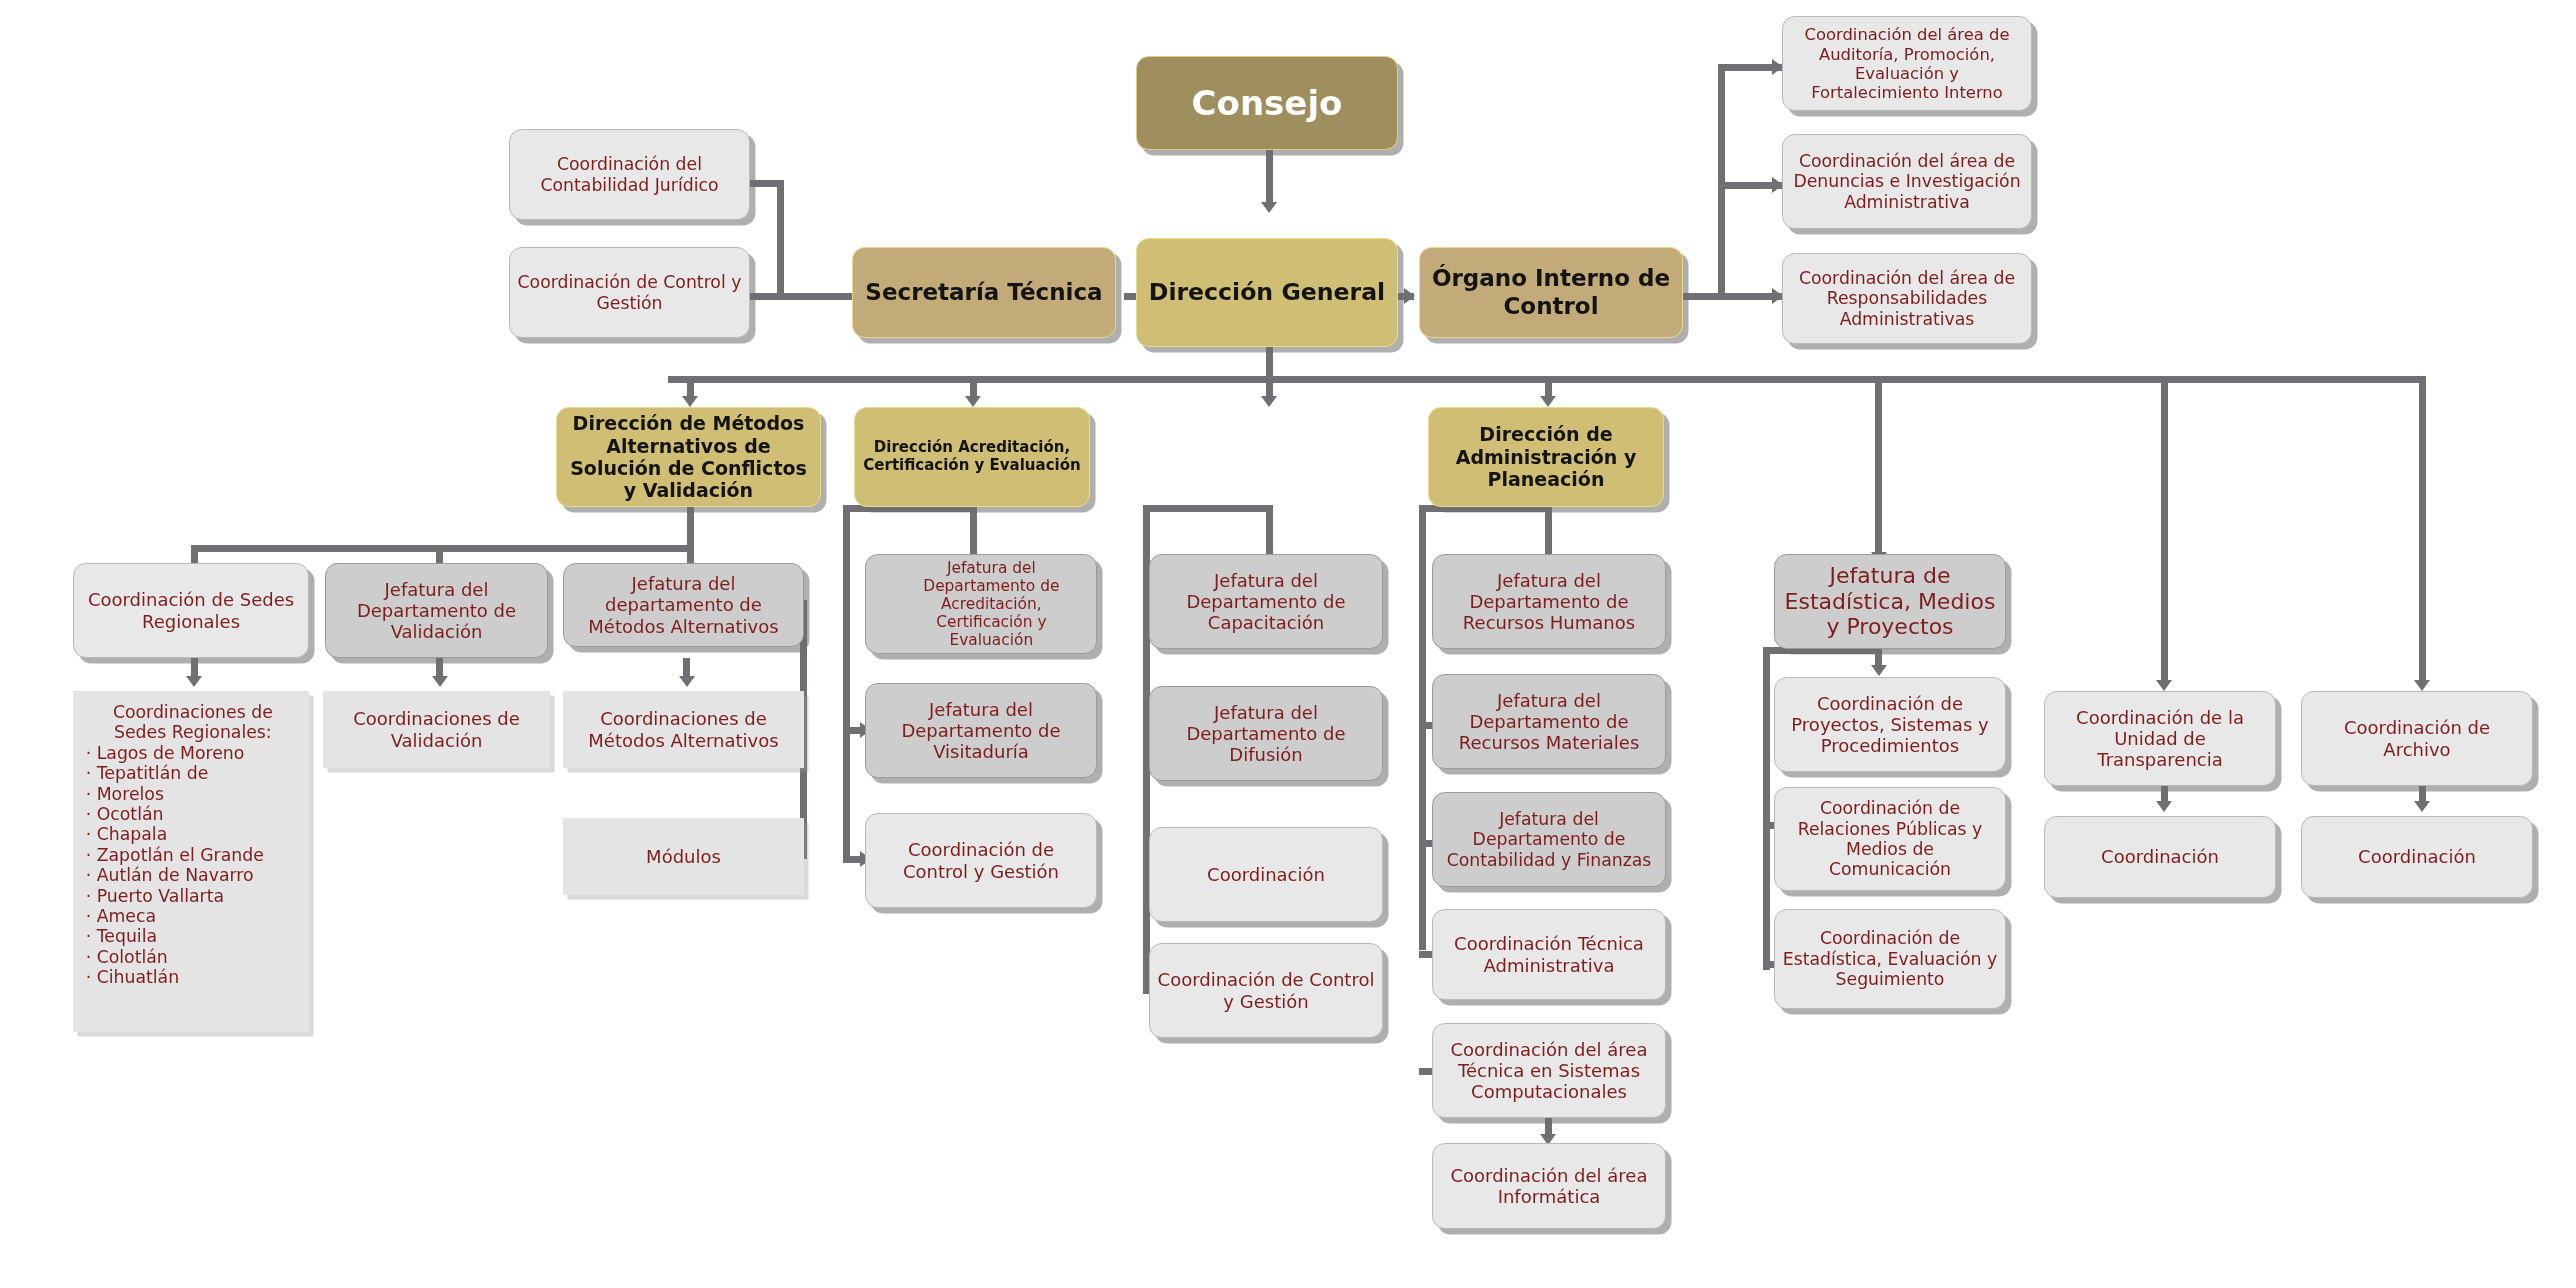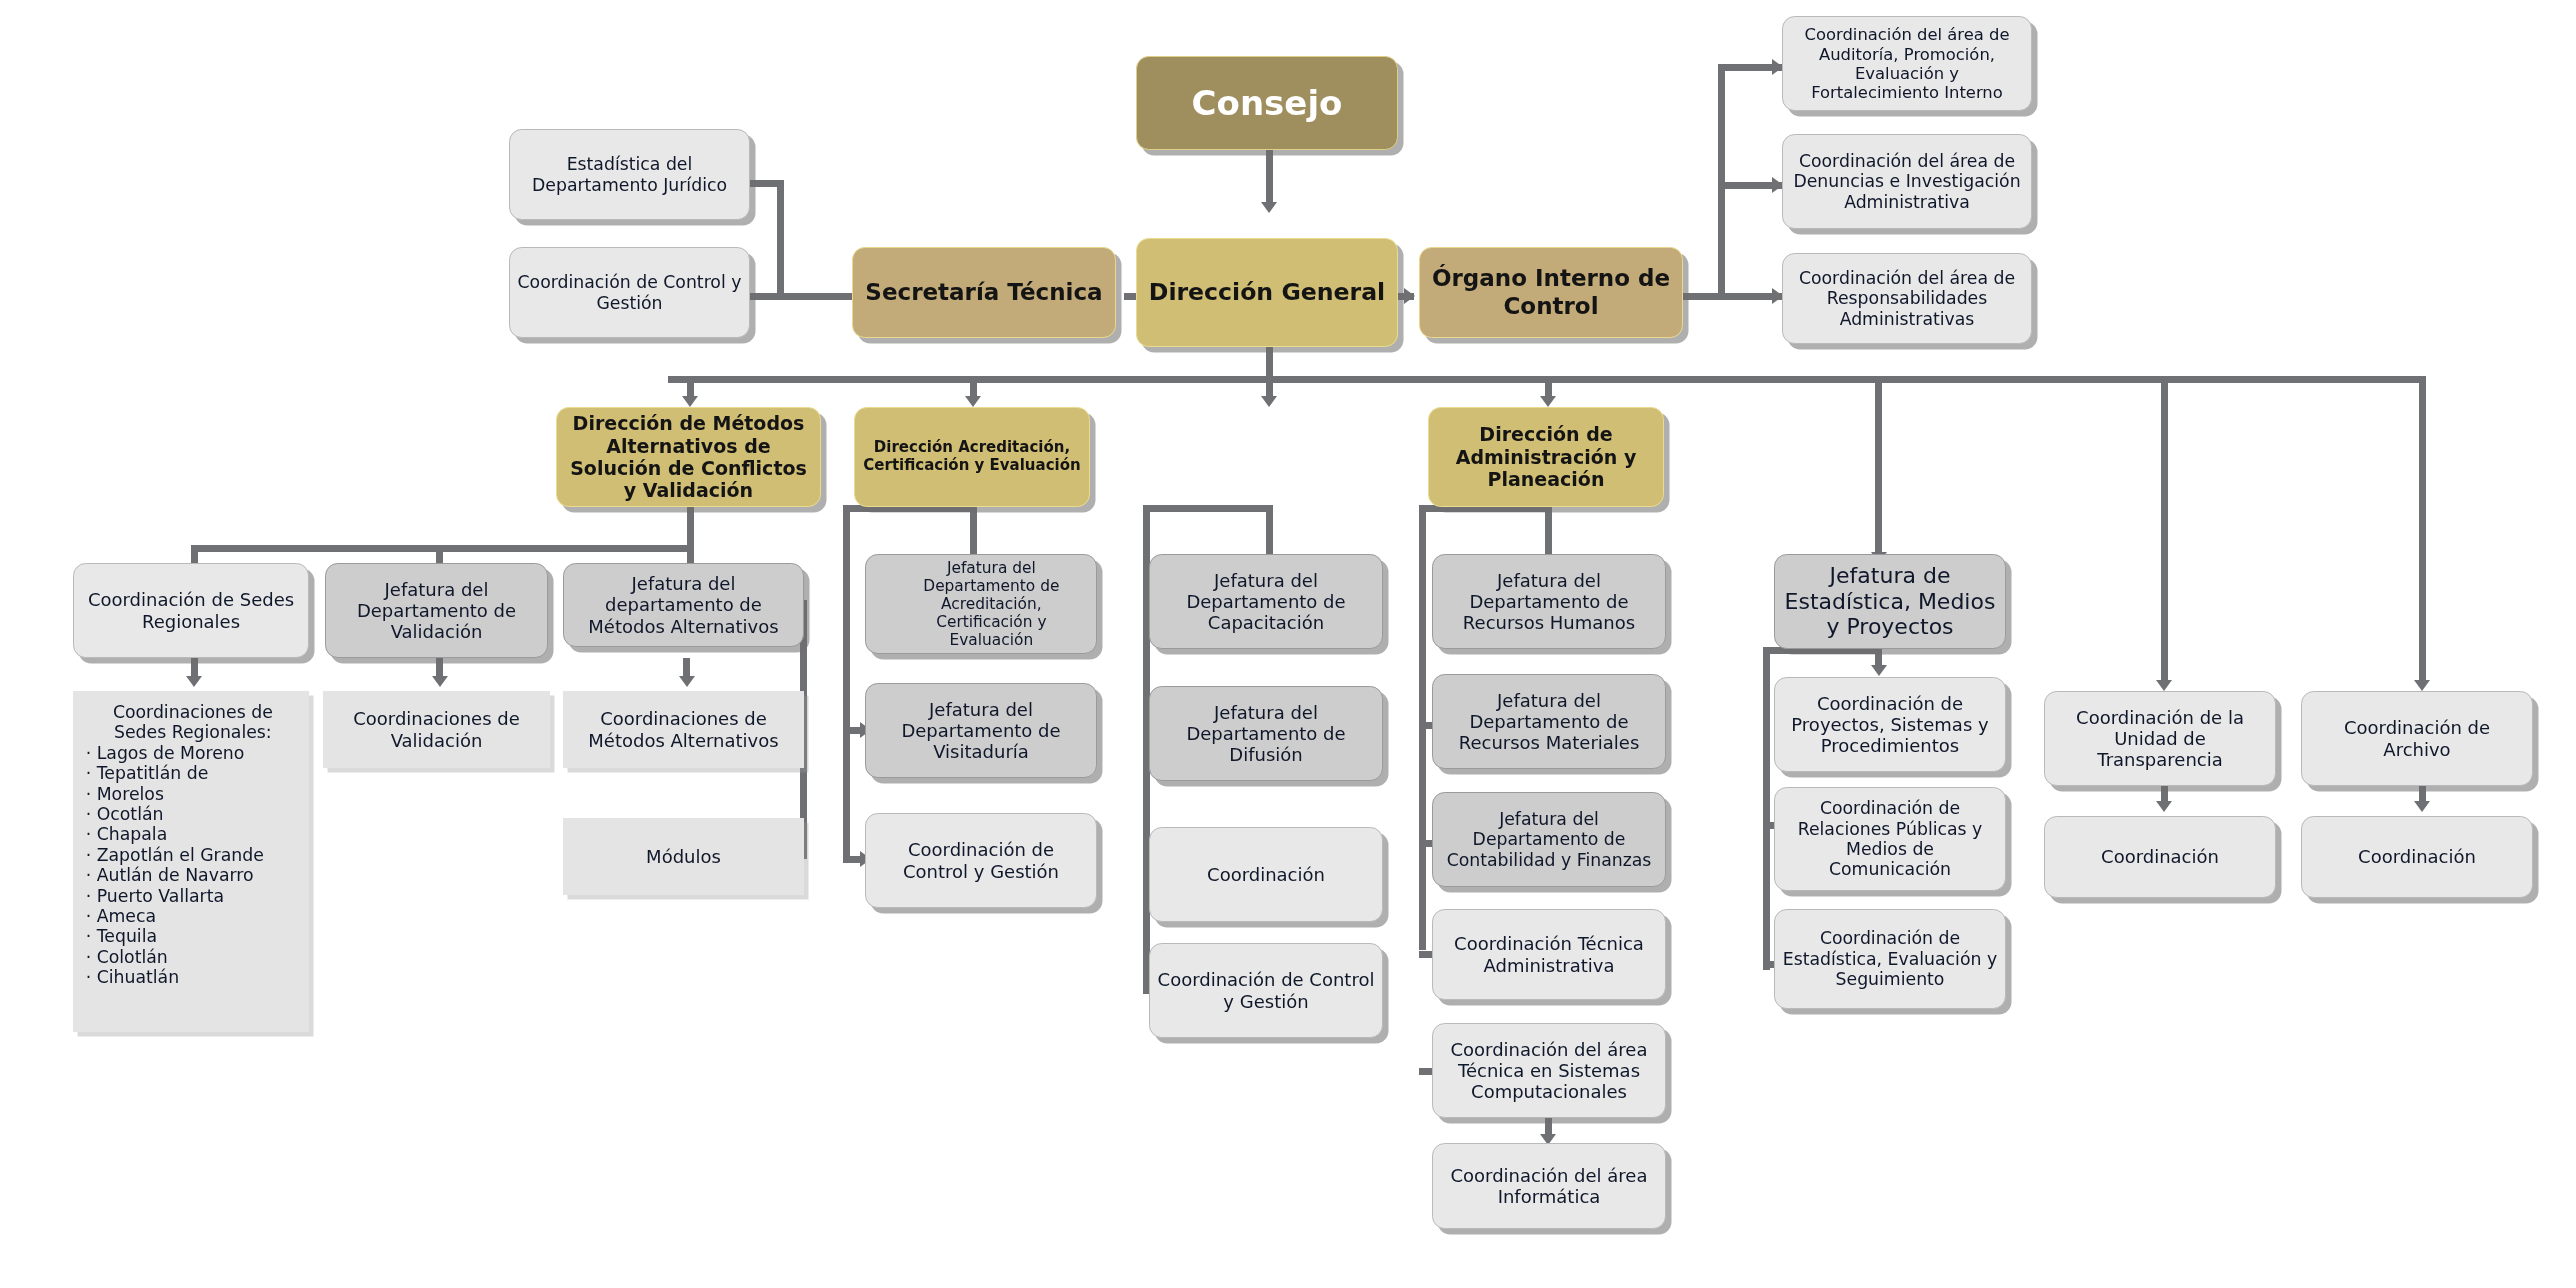--- a/index.html
+++ b/index.html
@@ -2,21 +2,21 @@
 <html style="font-size:14.5px"><head>
 <meta charset="utf-8">
 <title>Organigrama</title>
 <style>
   html,body{margin:0;padding:0;background:#ffffff;}
   body{font-family:"DejaVu Sans","Liberation Sans",sans-serif;}
   #canvas{position:relative;width:2576px;height:1288px;background:#fff;overflow:hidden;}
 
   .node{position:absolute;box-sizing:border-box;display:flex;align-items:center;
         justify-content:center;text-align:center;border-radius:12.7px;
-        line-height:1.18;color:#0f172a;padding:3.6px 7.3px;
+        line-height:1.18;color:#7f1d1d;padding:3.6px 7.3px;
         box-shadow:5.5px 5.5px 0 rgba(110,110,110,.55);}
 
   
   .gold-dark{background:#a08f5e;border:1.8px solid #e0cf86;color:#ffffff;font-weight:bold;}
   .gold-mid {background:#c3ab79;border:1.8px solid #e9d98f;color:#141414;font-weight:bold;}
   .gold-lite{background:#cfbe74;border:1.8px solid #e9dc91;color:#141414;font-weight:bold;}
   .gray-dk  {background:#cdcdcd;border:1.8px solid #9a9a9a;}
   .gray-lt  {background:#e8e8e8;border:1.8px solid #b9b9b9;}
   .flat     {background:#e4e4e4;border:none;border-radius:0;box-shadow:4.5px 4.5px 0 rgba(150,150,150,.35);}
 
@@ -155,21 +155,21 @@
   <div class="arw arw-d" style="left:2414px;top:801px;"></div>
 
   <div class="node gold-dark" style="left:1136px;top:56px;width:262px;height:94px;font-size:34px;">Consejo</div>
 
   <div class="node gold-lite" style="left:1136px;top:238px;width:262px;height:109px;font-size:23.6px;">Dirección General</div>
 
   <div class="node gold-mid" style="left:852px;top:247px;width:264px;height:91px;font-size:23px;">Secretaría Técnica</div>
 
   <div class="node gold-mid" style="left:1419px;top:247px;width:264px;height:91px;font-size:23px;">Órgano Interno de Control</div>
 
-  <div class="node gray-lt" style="left:509px;top:129px;width:241px;height:91px;font-size:17.3px;">Estadística del Departamento Jurídico</div>
+  <div class="node gray-lt" style="left:509px;top:129px;width:241px;height:91px;font-size:17.3px;">Coordinación del Contabilidad Jurídico</div>
 
   <div class="node gray-lt" style="left:509px;top:247px;width:241px;height:91px;font-size:17.3px;">Coordinación de Control y Gestión</div>
 
   <div class="node gray-lt" style="left:1782px;top:16.4px;width:250px;height:95px;font-size:16.4px;">Coordinación del área de Auditoría, Promoción, Evaluación y Fortalecimiento Interno</div>
 
   <div class="node gray-lt" style="left:1782px;top:134px;width:250px;height:95px;font-size:17.3px;">Coordinación del área de Denuncias e Investigación Administrativa</div>
 
   <div class="node gray-lt" style="left:1782px;top:253px;width:250px;height:91px;font-size:17.3px;">Coordinación del área de Responsabilidades Administrativas</div>
 
   <div class="node gold-lite" style="left:556px;top:407px;width:265px;height:100px;font-size:19px;">Dirección de Métodos Alternativos de Solución de Conflictos y Validación</div>

